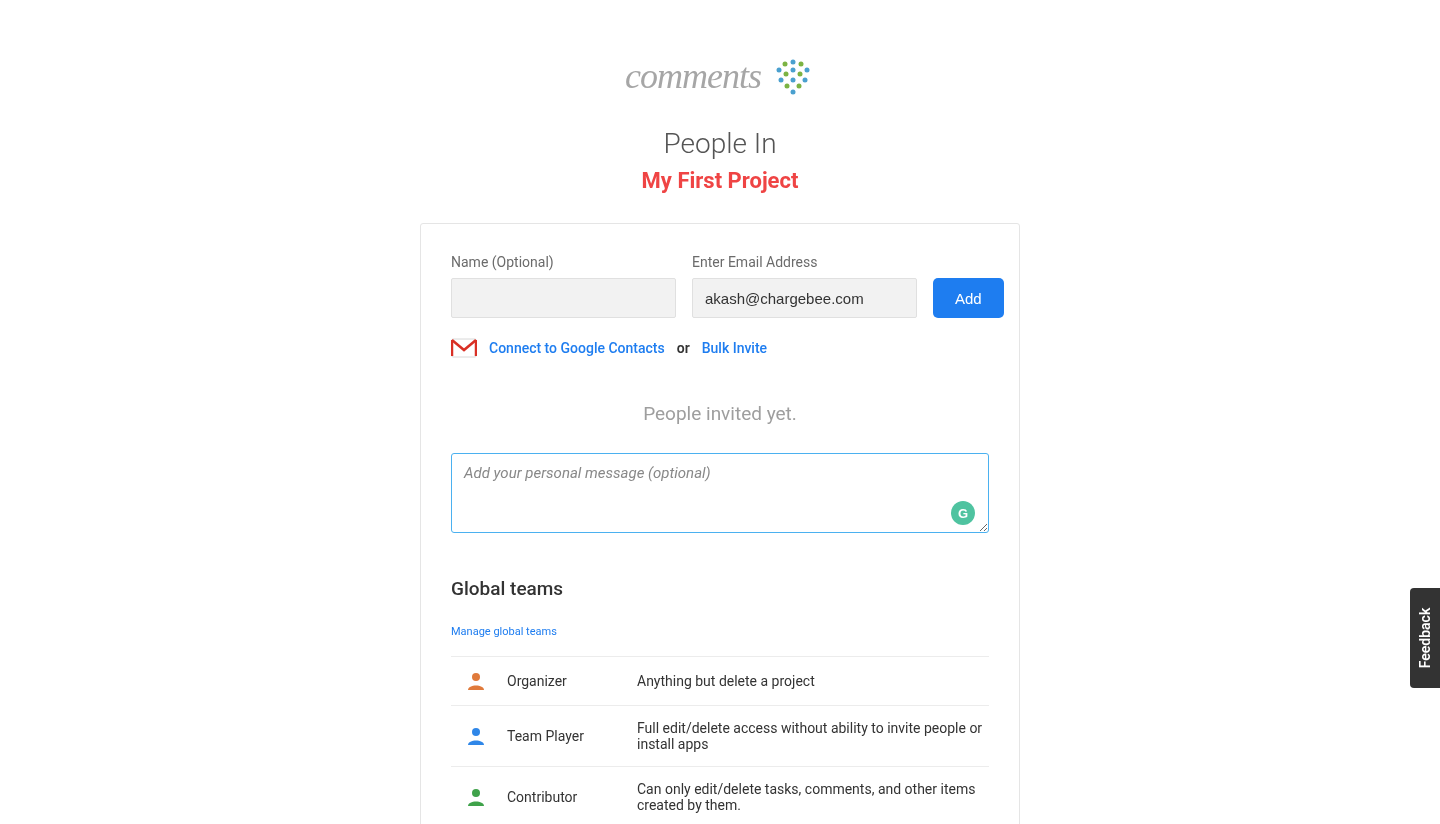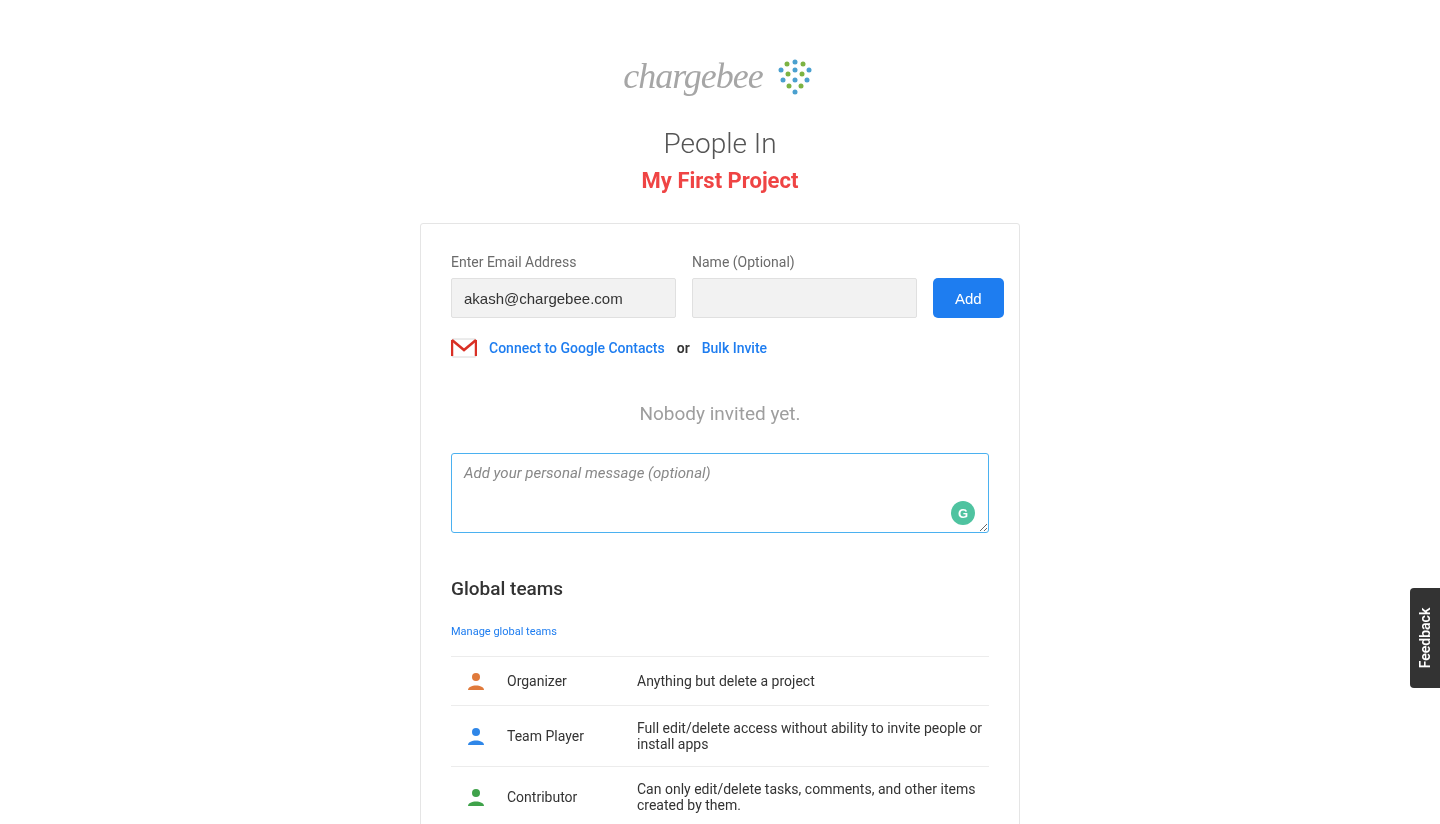--- a/index.html
+++ b/index.html
@@ -194,21 +194,21 @@
       font-size: 14px;
       font-weight: 600;
       white-space: nowrap;
     }
   </style>
 </head>
 <body>
 
 <div class="container">
   <div class="logo-row">
-    <span class="logo-text">chargebee</span>
+    <span class="logo-text">comments</span>
     <span class="logo-icon">
       <svg width="44" height="40" viewBox="0 0 44 40">
         <g fill="none">
           <circle cx="22" cy="6" r="2.5" fill="#4aa0cf"></circle>
           <circle cx="14" cy="8" r="2.5" fill="#7cb342"></circle>
           <circle cx="30" cy="8" r="2.5" fill="#7cb342"></circle>
           <circle cx="8" cy="14" r="2.5" fill="#4aa0cf"></circle>
           <circle cx="36" cy="14" r="2.5" fill="#4aa0cf"></circle>
           <circle cx="22" cy="14" r="2.5" fill="#4aa0cf"></circle>
           <circle cx="15" cy="18" r="2.5" fill="#7cb342"></circle>
@@ -223,46 +223,46 @@
       </svg>
     </span>
   </div>
 
   <div class="page-title">People In</div>
   <div class="project-name">My First Project</div>
 
   <div class="card">
 
     <div class="form-row">
+      <div class="field-group name">
+        <label class="field-label">Name (Optional)</label>
+        <input type="text" class="text-input" value="" style="">
+      </div>
       <div class="field-group email">
         <label class="field-label">Enter Email Address</label>
         <input type="text" class="text-input" value="akash@chargebee.com" style="">
-      </div>
-      <div class="field-group name">
-        <label class="field-label">Name (Optional)</label>
-        <input type="text" class="text-input" value="" style="">
       </div>
       <button class="add-btn">Add</button>
     </div>
 
     <div class="connect-row">
       <span class="gmail-icon">
         <svg width="26" height="20" viewBox="0 0 26 20">
           <rect x="1" y="1" width="24" height="18" rx="1" fill="#ffffff" stroke="#d8d8d8"></rect>
           <path d="M1 2 L13 12 L25 2" stroke="#d93025" stroke-width="2.5" fill="none"></path>
           <path d="M1 2 L1 18" stroke="#d93025" stroke-width="2.5"></path>
           <path d="M25 2 L25 18" stroke="#d93025" stroke-width="2.5"></path>
         </svg>
       </span>
       <span class="link">Connect to Google Contacts</span>
       <span class="or-text">or</span>
       <span class="link">Bulk Invite</span>
     </div>
 
-    <div class="nobody-text">Nobody invited yet.</div>
+    <div class="nobody-text">People invited yet.</div>
 
     <div class="message-wrap">
       <textarea class="message-area" placeholder="Add your personal message (optional)" style=""></textarea>
       <div class="grammarly-badge"></div>
     </div>
 
     <div class="section-title">Global teams</div>
     <span class="manage-link">Manage global teams</span>
 
     <table class="teams-table">

